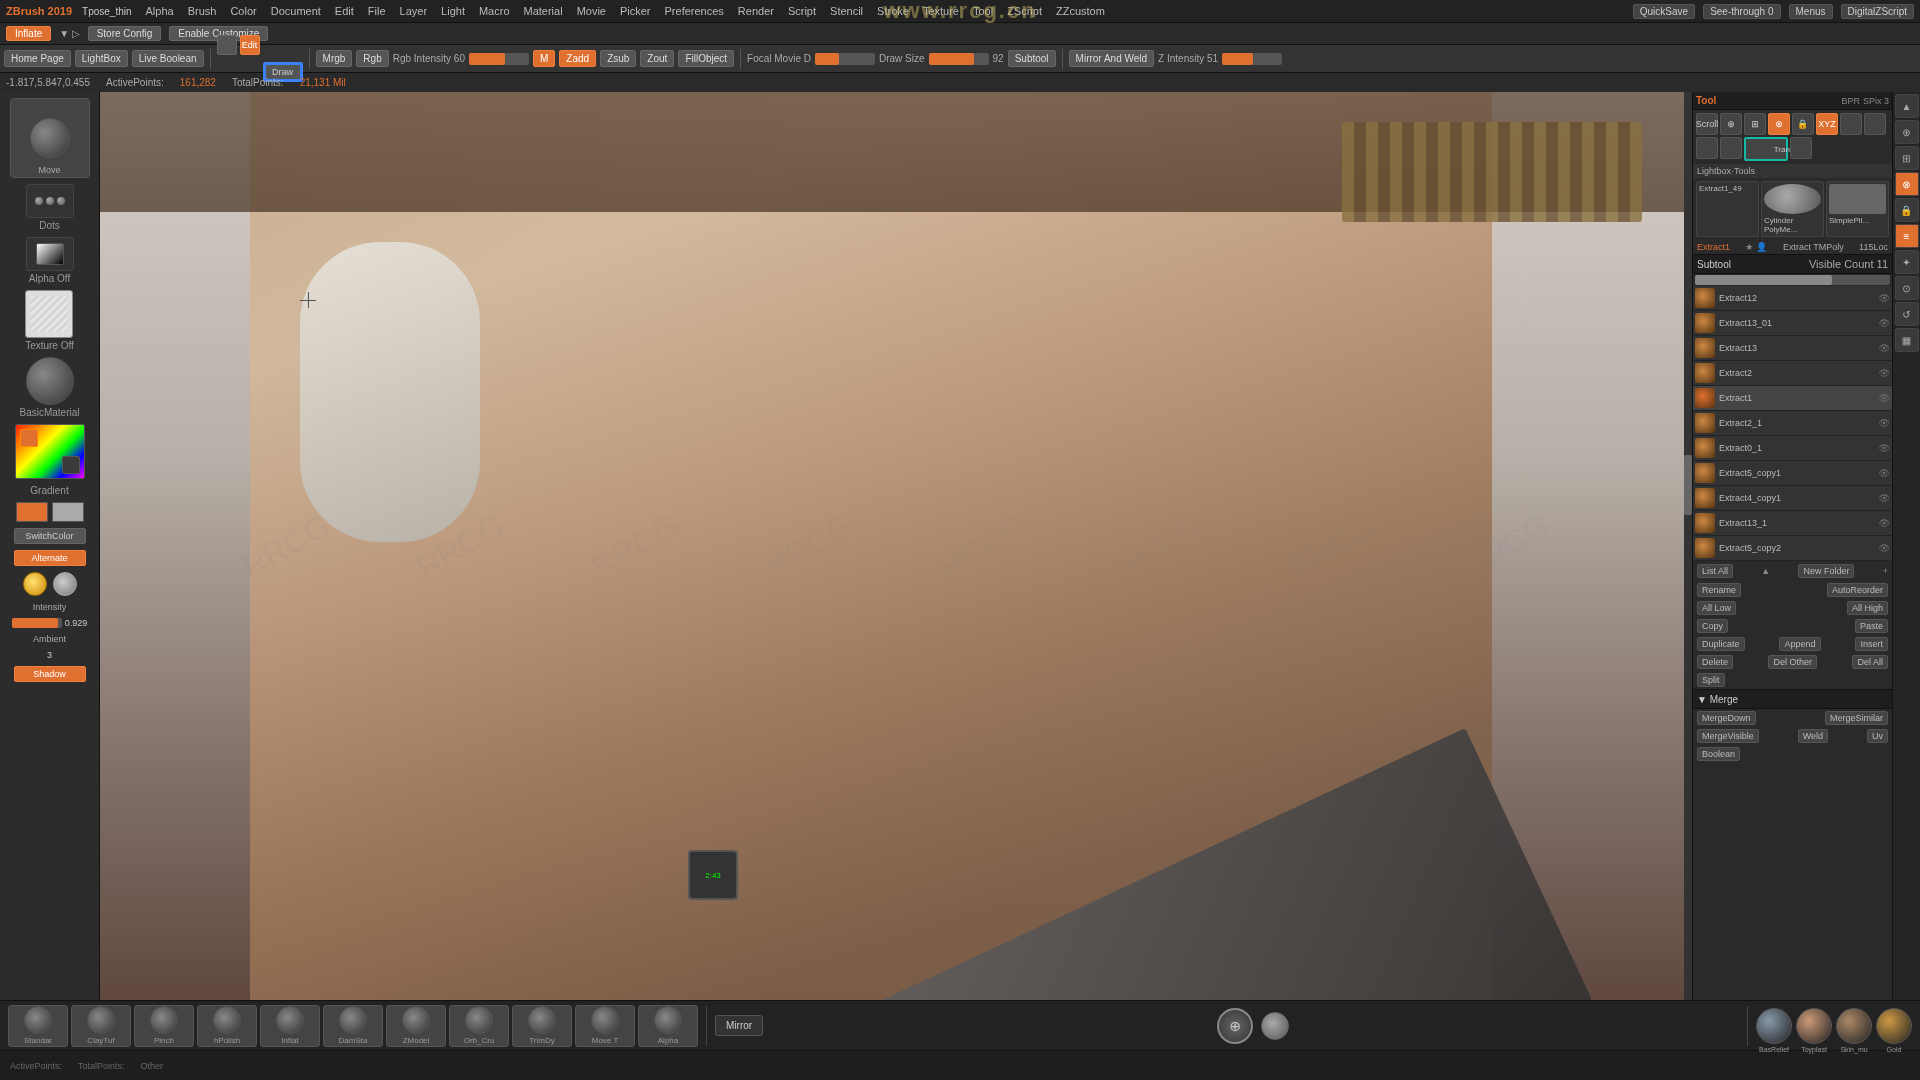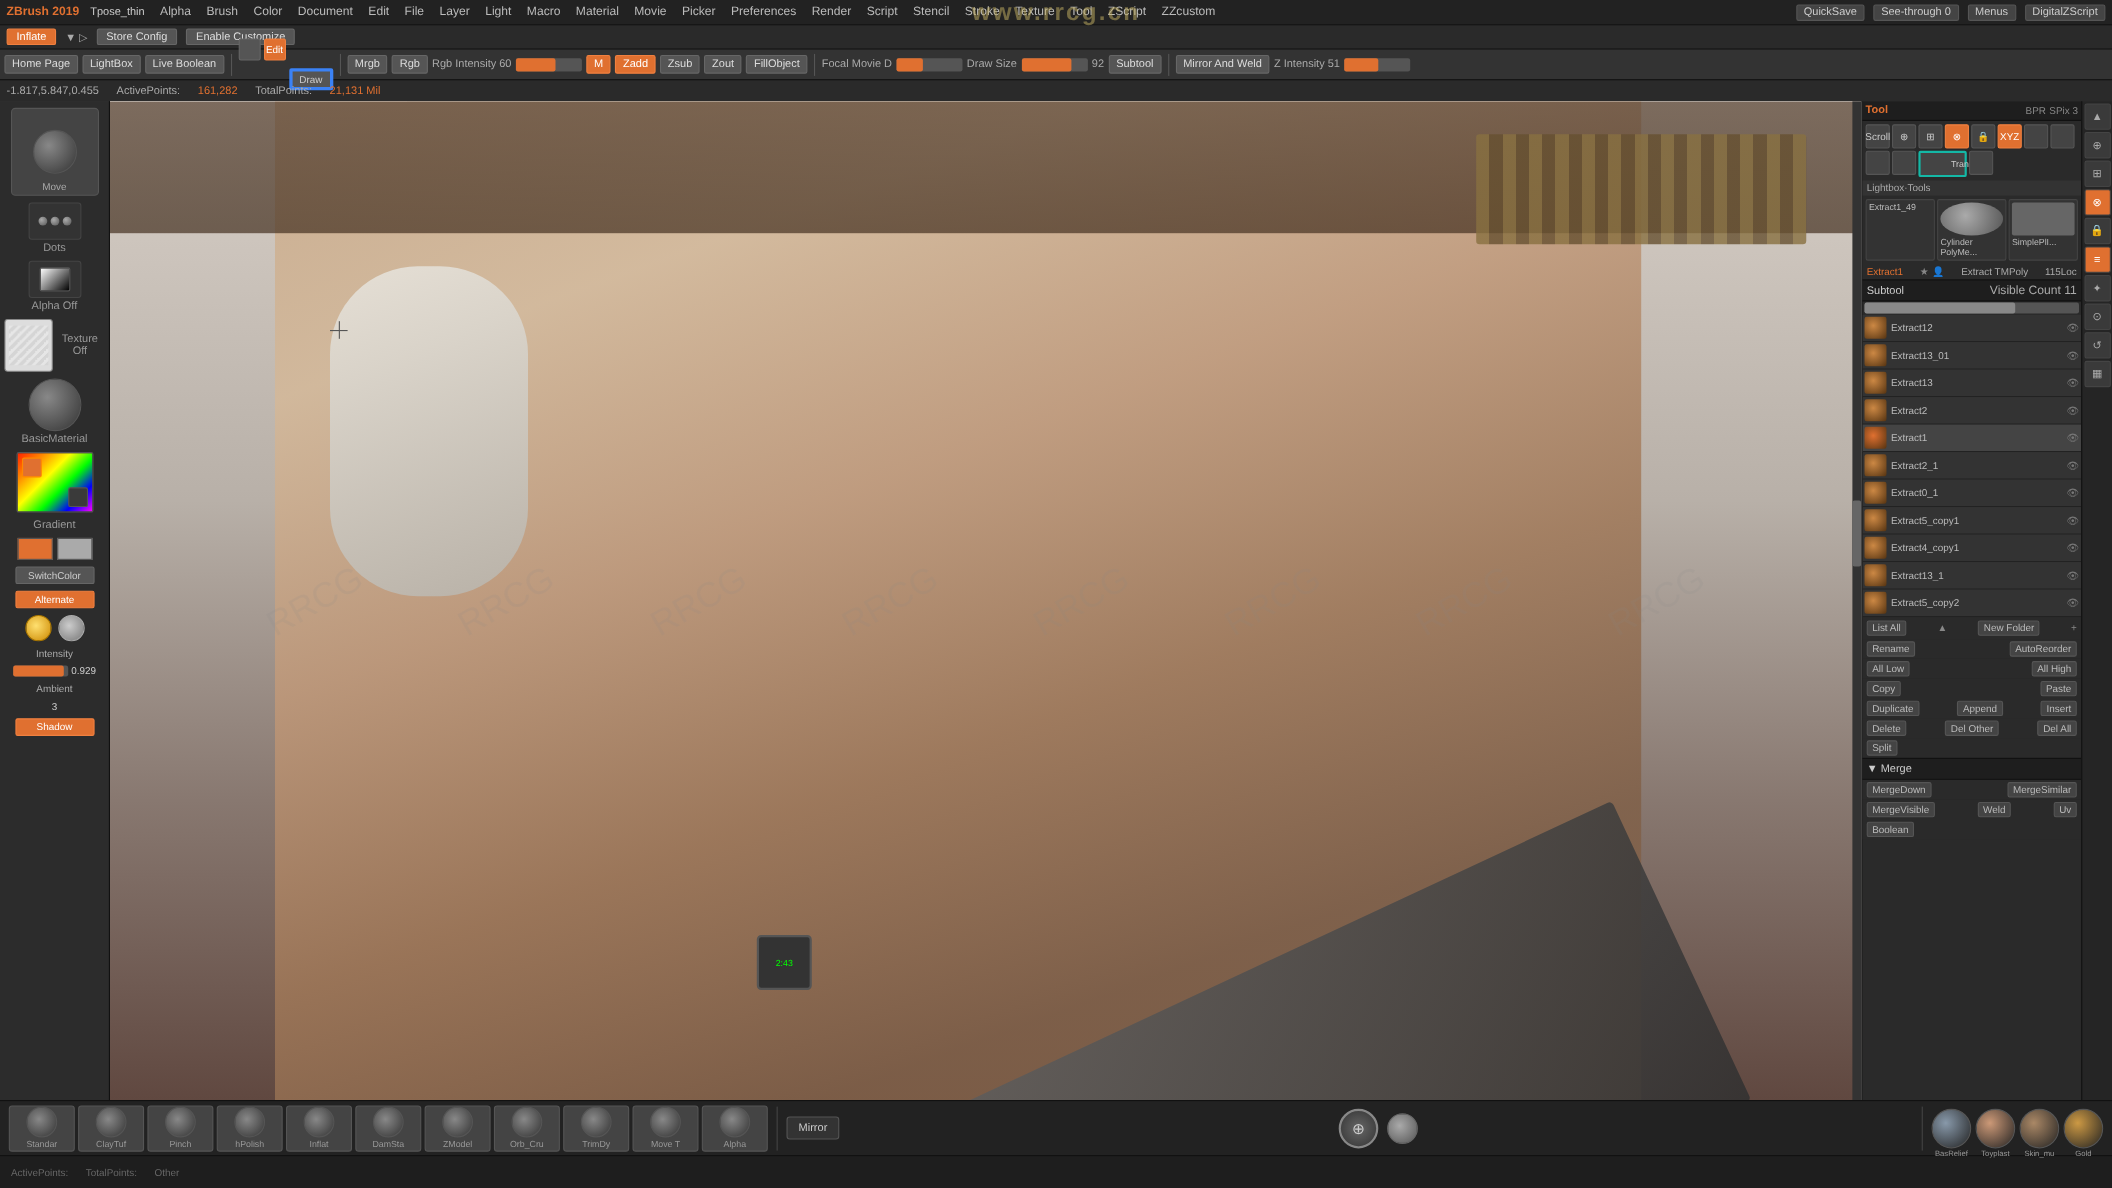--- a/index.html
+++ b/index.html
@@ -597,21 +597,21 @@
       <span class="left-label">Dots</span>
     </div>
 
     <div style="display:flex;flex-direction:column;align-items:center;gap:2px;">
       <div style="width:48px;height:34px;background:#333;border:1px solid #444;border-radius:3px;display:flex;align-items:center;justify-content:center;">
         <div style="width:28px;height:22px;background:linear-gradient(135deg,#fff,#000);border:1px solid #555;border-radius:2px;"></div>
       </div>
       <span class="left-label">Alpha Off</span>
     </div>
 
-    <div style="display:flex;flex-direction:row;align-items:center;gap:2px;">
+    <div style="display:flex;flex-direction:column;align-items:center;gap:2px;">
       <div style="width:48px;height:48px;background:#ddd;border:1px solid #888;border-radius:3px;display:flex;align-items:center;justify-content:center;">
         <div style="width:36px;height:36px;background:linear-gradient(135deg,#eee 25%,#ccc 25%,#ccc 50%,#eee 50%,#eee 75%,#ccc 75%);background-size:8px 8px;opacity:0.5;"></div>
       </div>
       <span class="left-label">Texture Off</span>
     </div>
 
     <div style="display:flex;flex-direction:column;align-items:center;gap:2px;">
       <div class="left-icon-circle"></div>
       <span class="left-label">BasicMaterial</span>
     </div>

